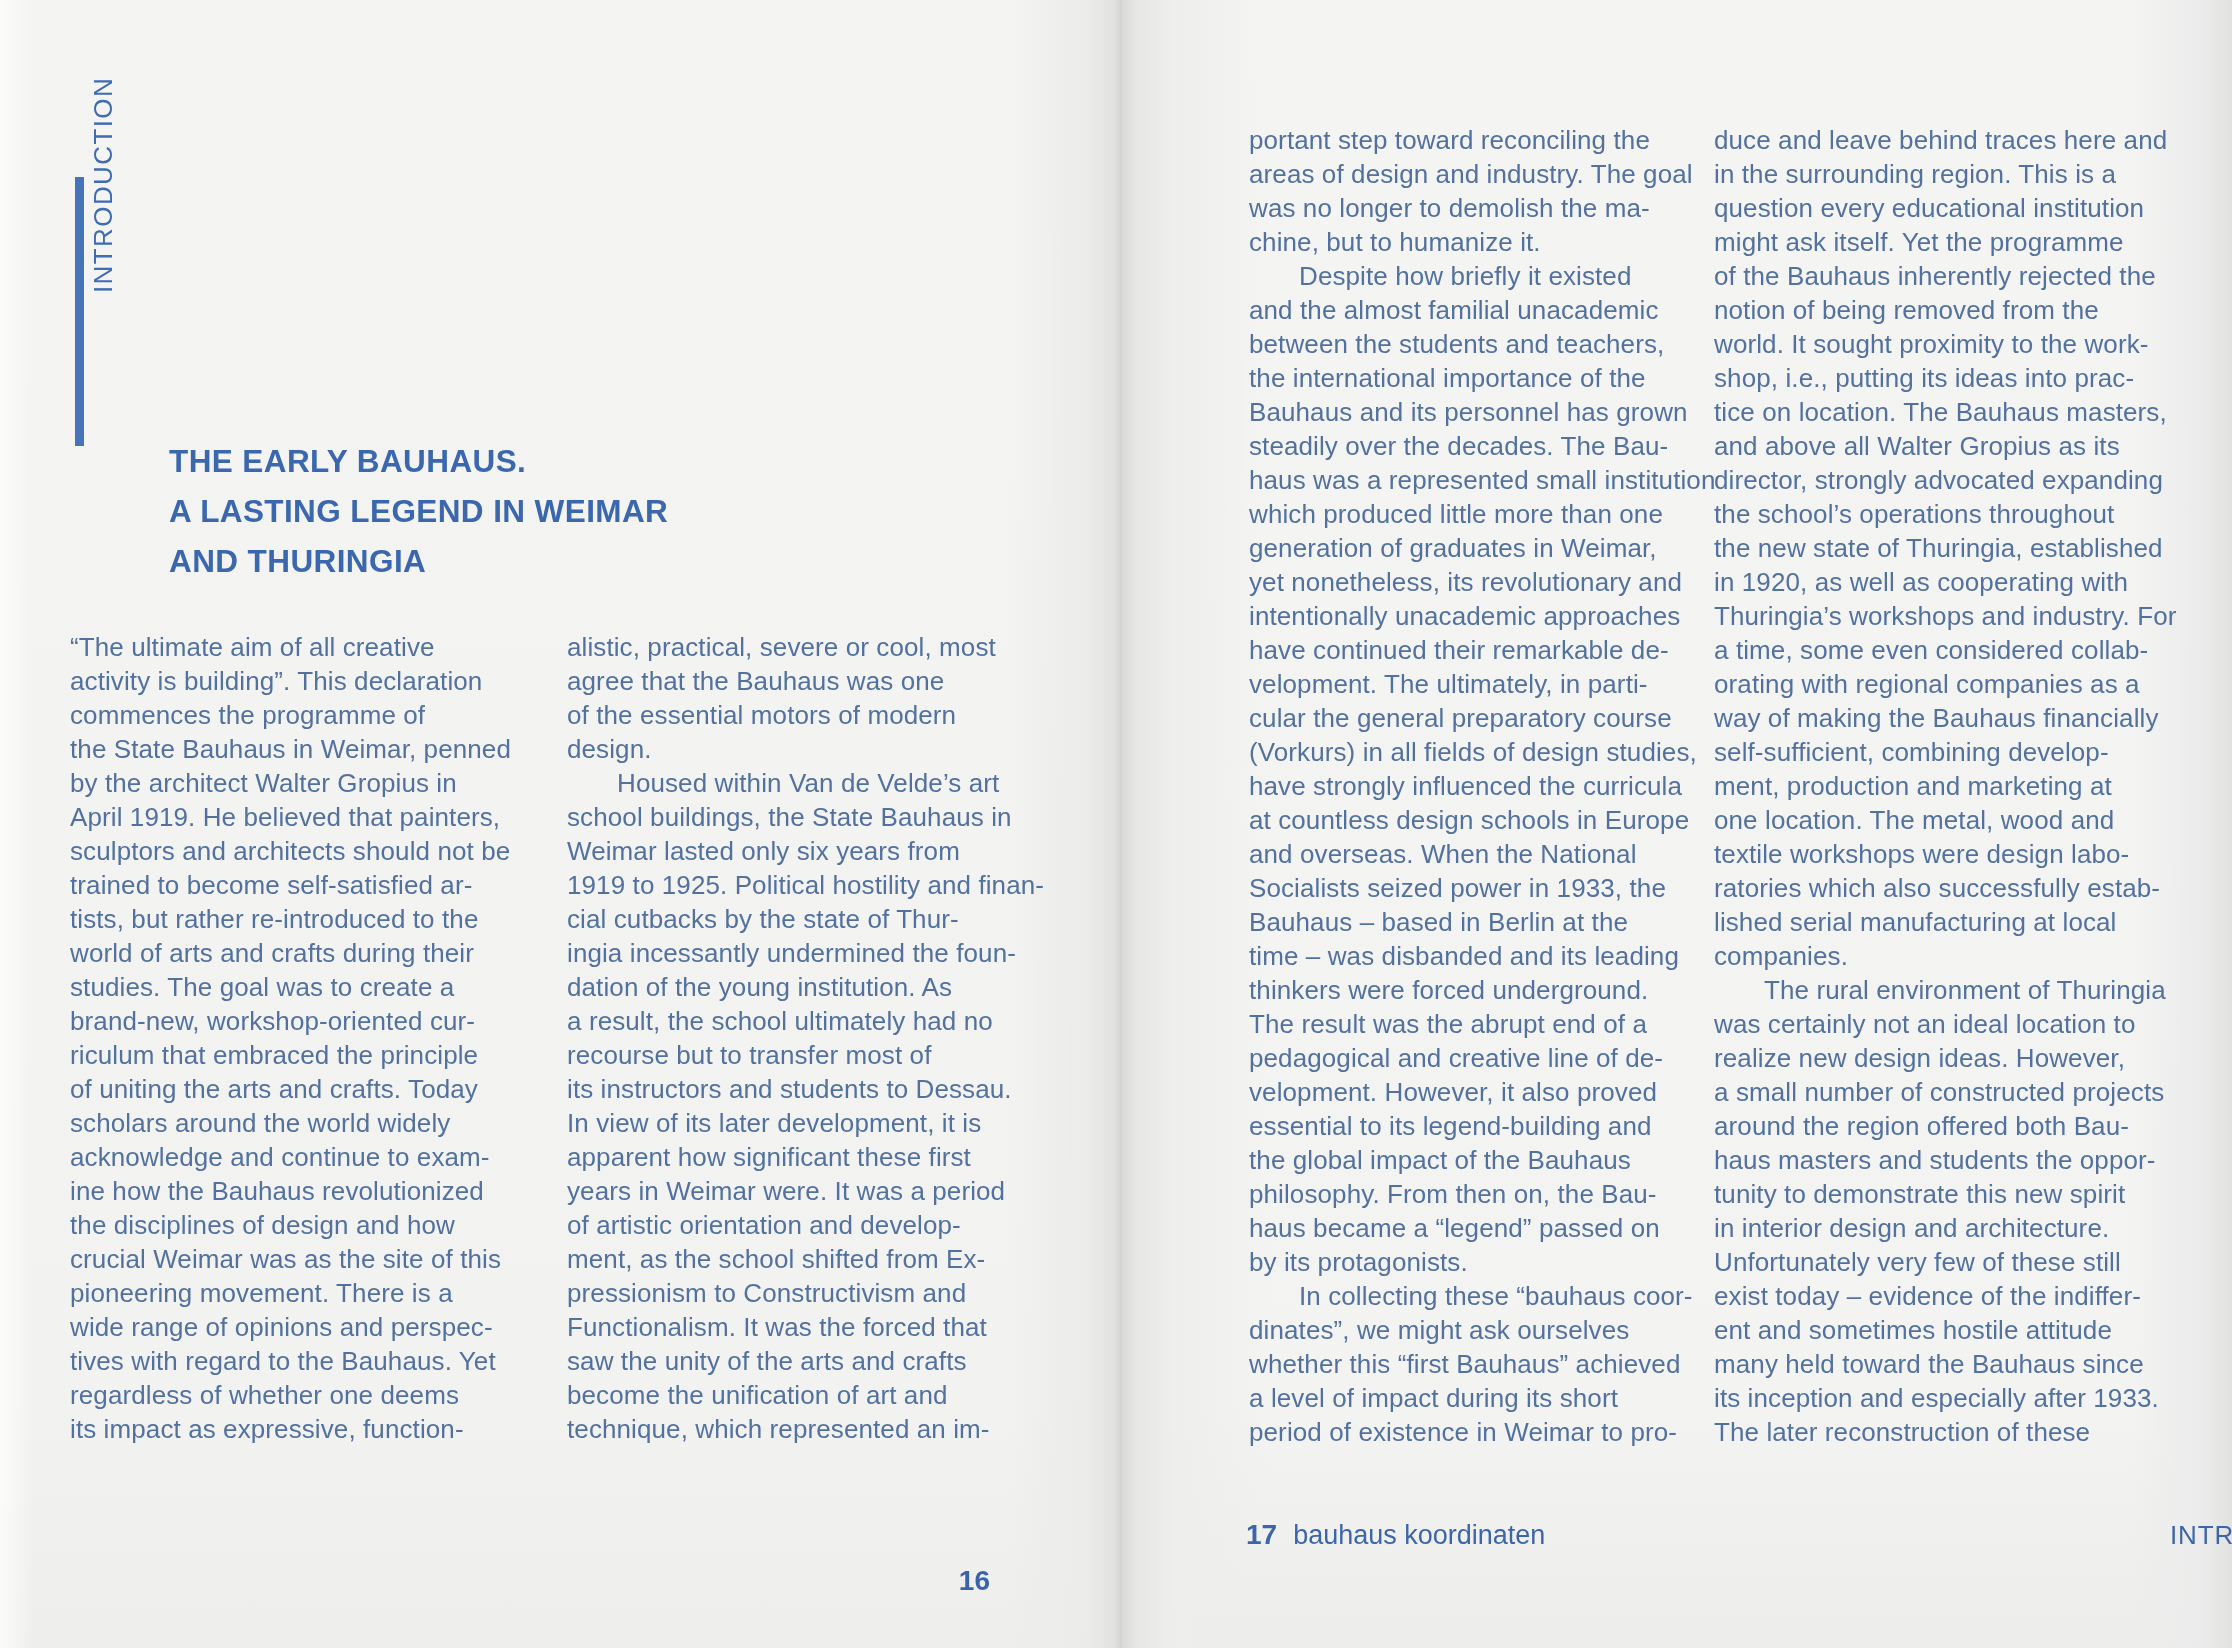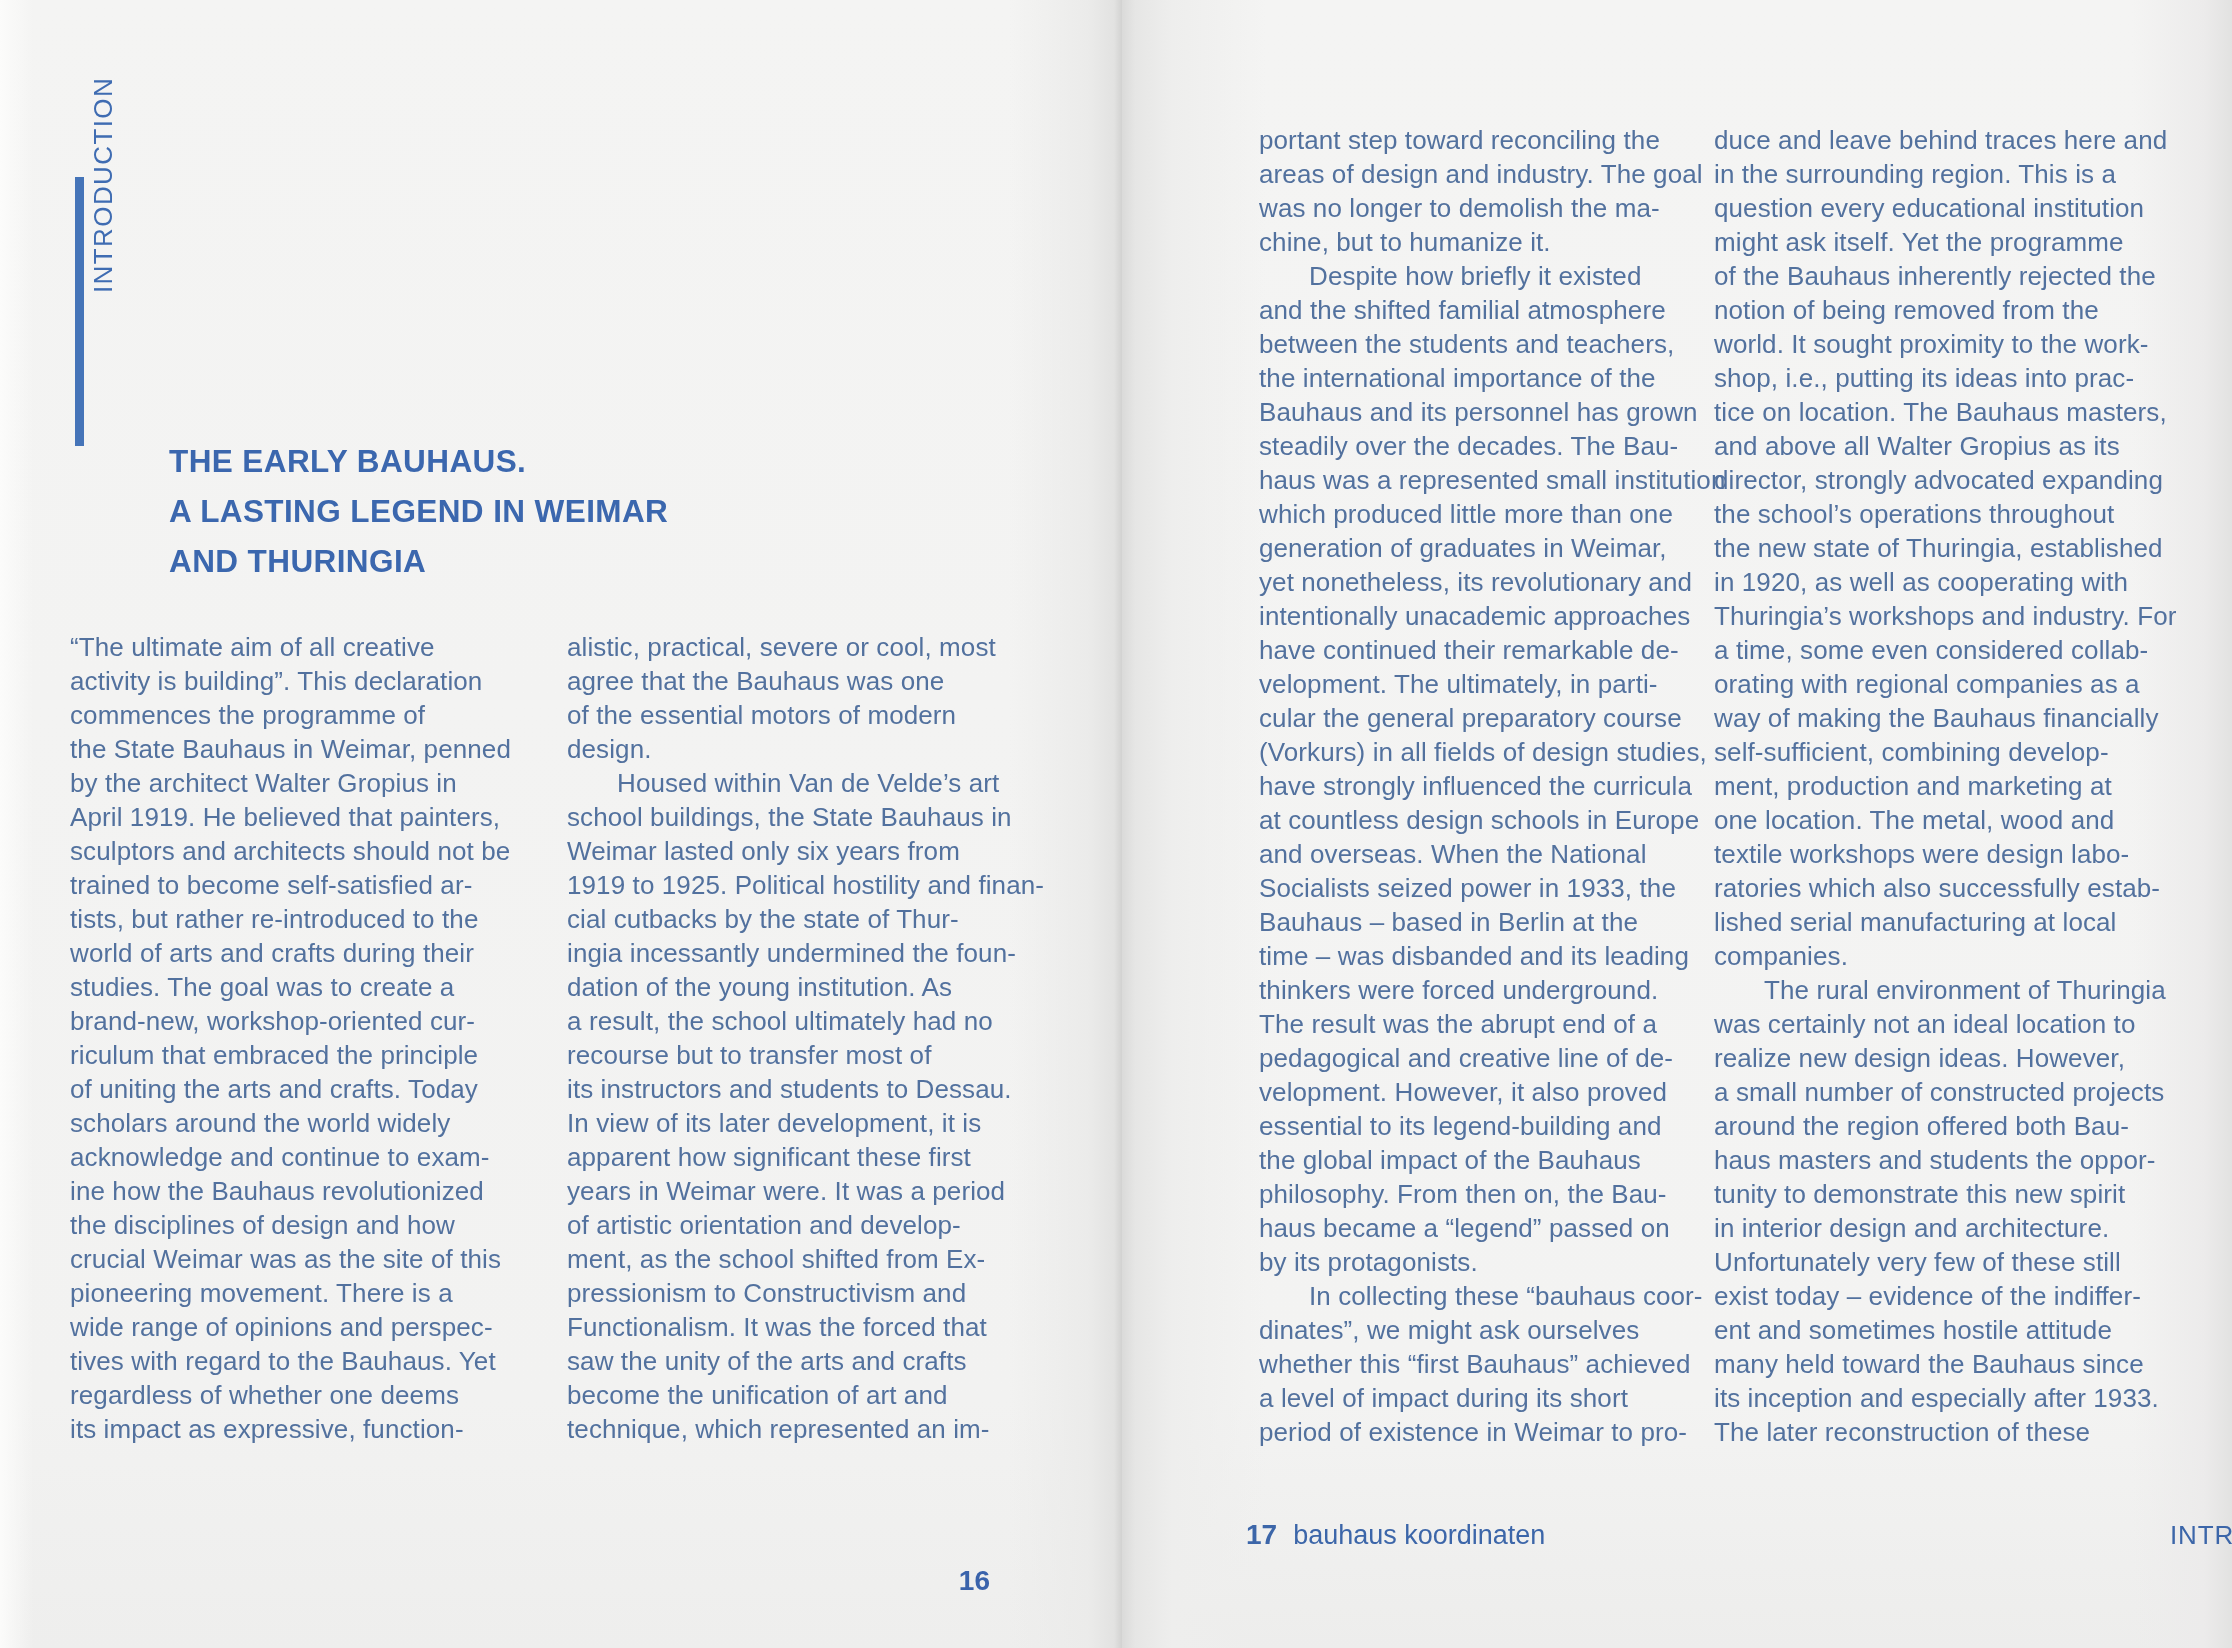--- a/index.html
+++ b/index.html
@@ -37,21 +37,21 @@
     white-space:nowrap;
   }
   .headline{
     position:absolute;left:169px;top:436px;
     font-size:31.5px;font-weight:bold;line-height:50px;letter-spacing:0.4px;
     color:#3b67ae;
   }
   .bcol{position:absolute;}
   .col-l1{left:70px;top:630px;width:477px;}
   .col-l2{left:567px;top:630px;width:477px;}
-  .col-r1{left:127px;top:123px;width:477px;margin-left:10px;}
+  .col-r1{left:127px;top:123px;width:477px;}
   .col-r2{left:592px;top:123px;width:486px;}
   .bline{
     font-size:26px;line-height:34px;letter-spacing:0.1px;
     color:#52719e;white-space:nowrap;
   }
   .bline.indent{padding-left:50px;}
   .footer-left{
     position:absolute;left:70px;top:1565px;width:920px;
     text-align:right;font-size:28px;font-weight:bold;color:#3a63ab;
   }
@@ -135,21 +135,21 @@
     <div class="footer-left">16</div>
   </div>
 
   <div class="page page-right">
     <div class="bcol col-r1">
         <div class="bline">portant step toward reconciling the</div>
         <div class="bline">areas of design and industry. The goal</div>
         <div class="bline">was no longer to demolish the ma-</div>
         <div class="bline">chine, but to humanize it.</div>
         <div class="bline indent">Despite how briefly it existed</div>
-        <div class="bline">and the shifted familial atmosphere</div>
+        <div class="bline">and the almost familial unacademic</div>
         <div class="bline">between the students and teachers,</div>
         <div class="bline">the international importance of the</div>
         <div class="bline">Bauhaus and its personnel has grown</div>
         <div class="bline">steadily over the decades. The Bau-</div>
         <div class="bline">haus was a represented small institution</div>
         <div class="bline">which produced little more than one</div>
         <div class="bline">generation of graduates in Weimar,</div>
         <div class="bline">yet nonetheless, its revolutionary and</div>
         <div class="bline">intentionally unacademic approaches</div>
         <div class="bline">have continued their remarkable de-</div>

